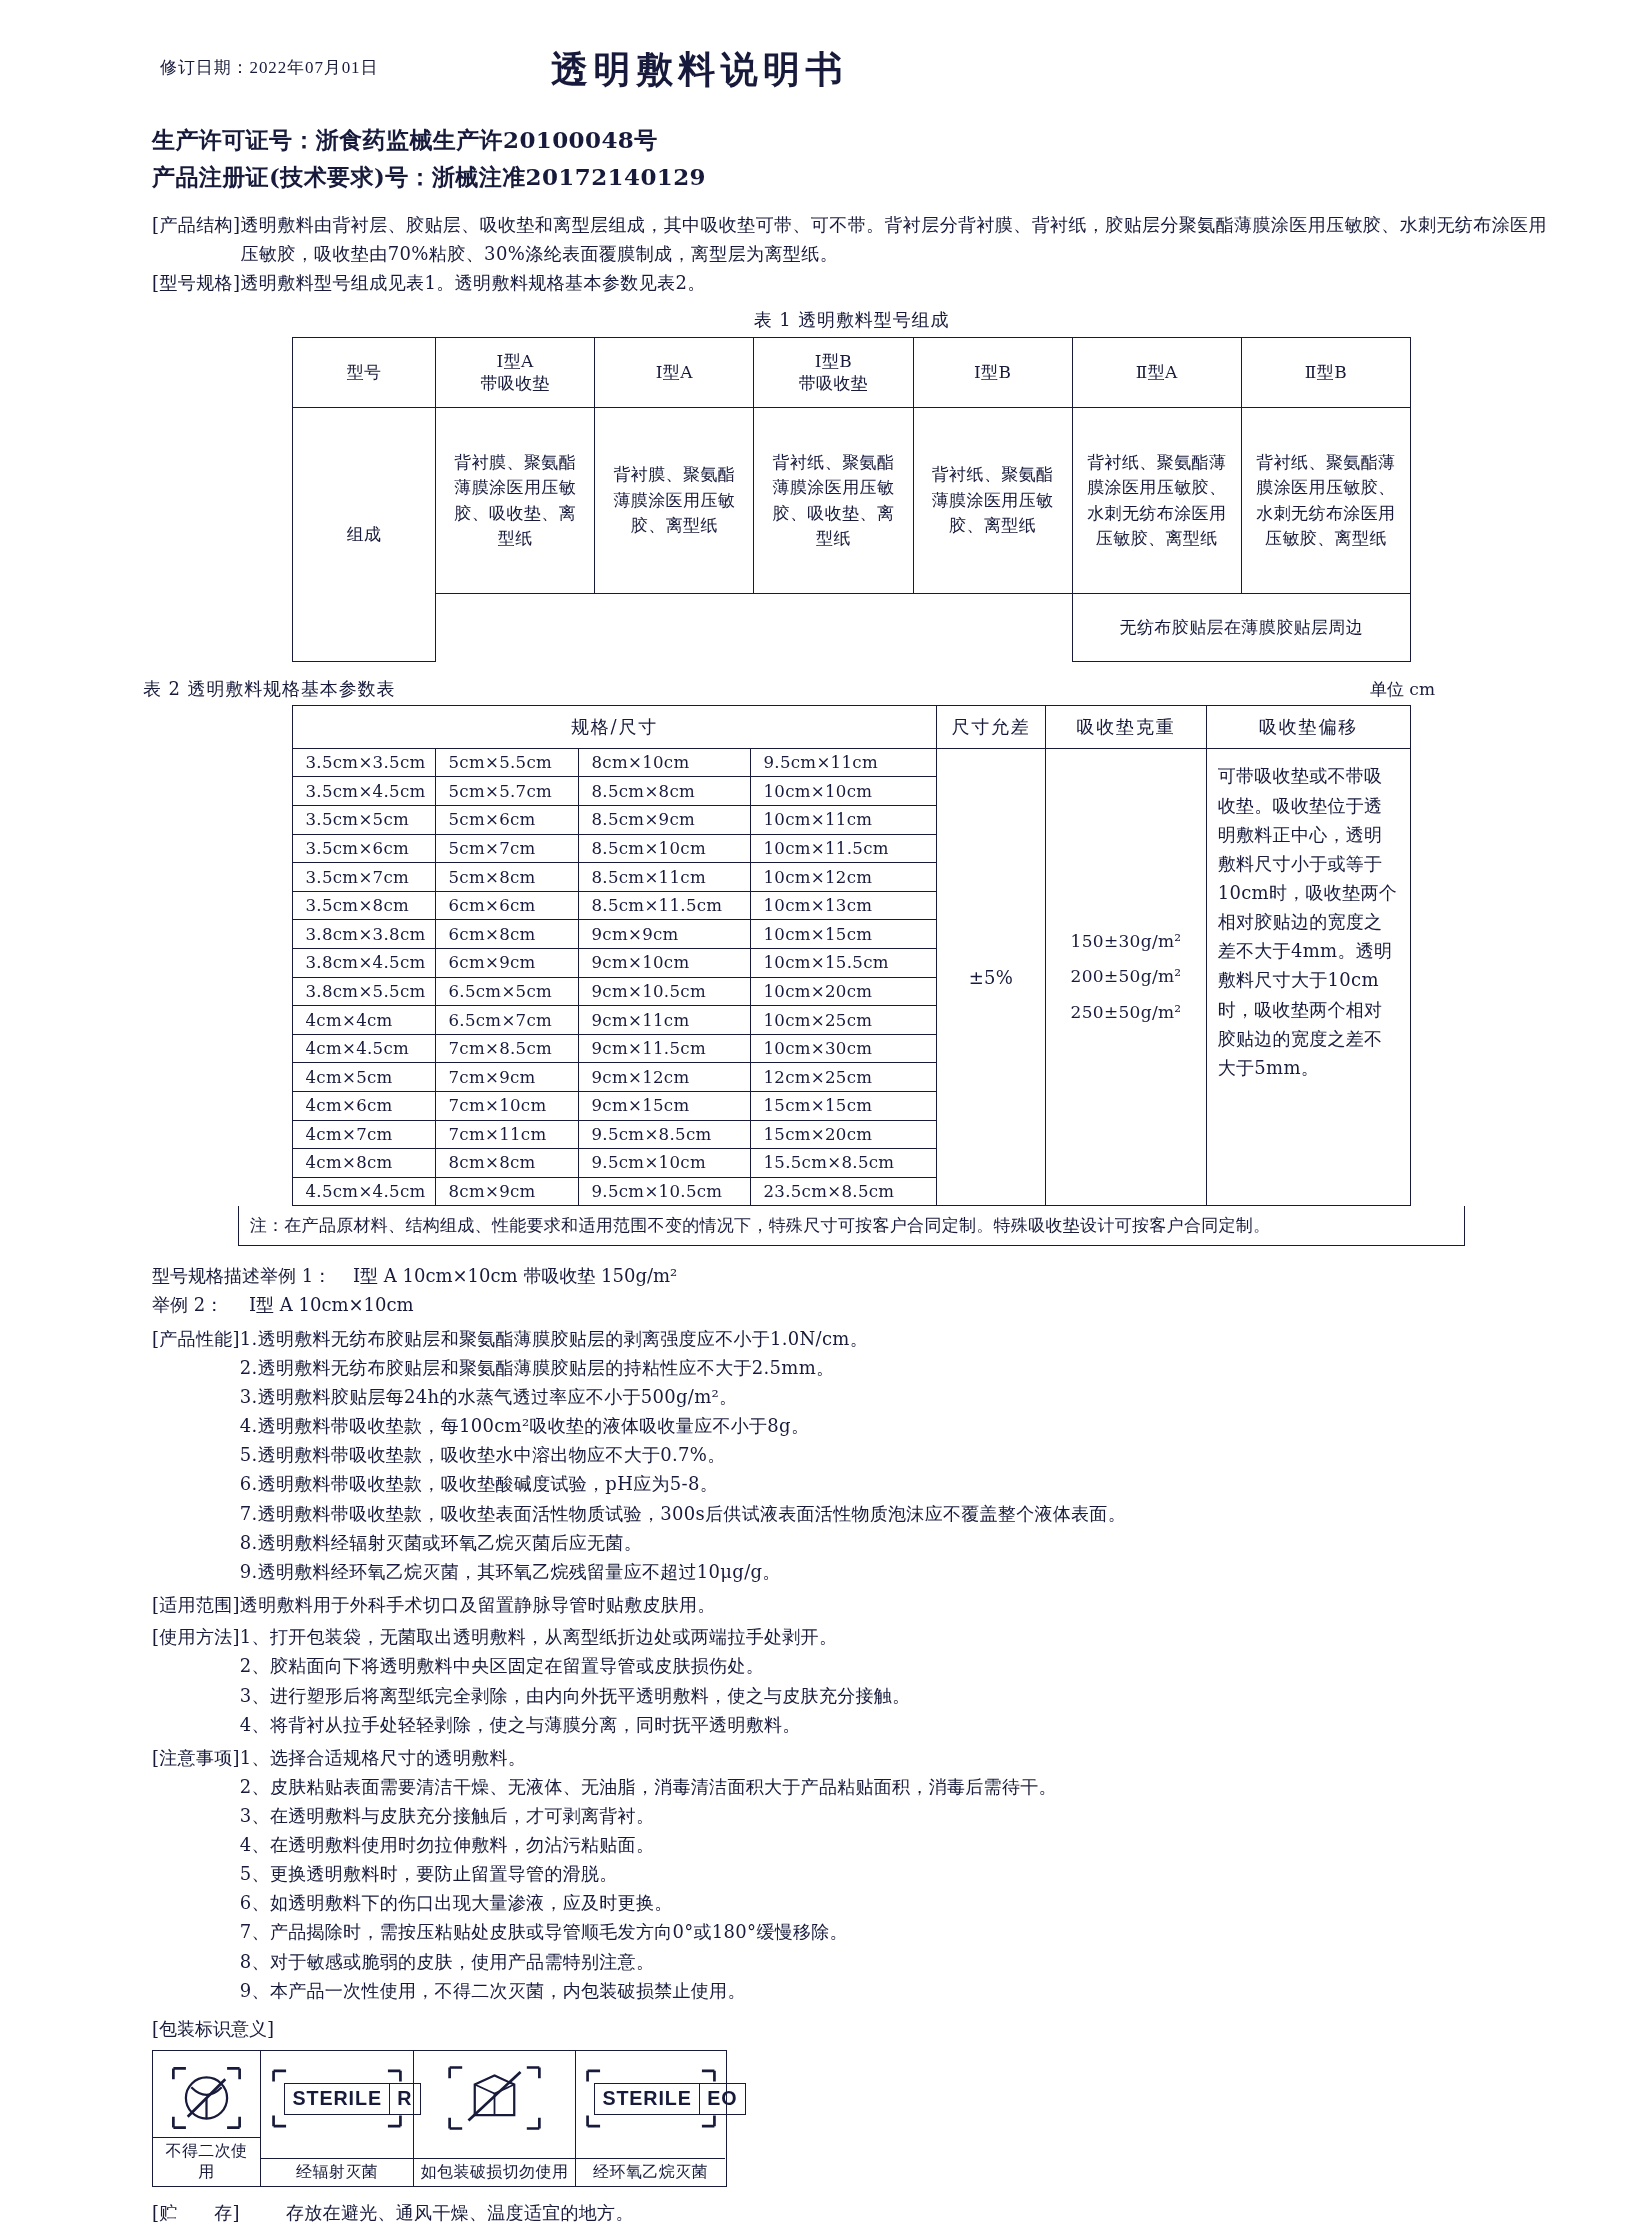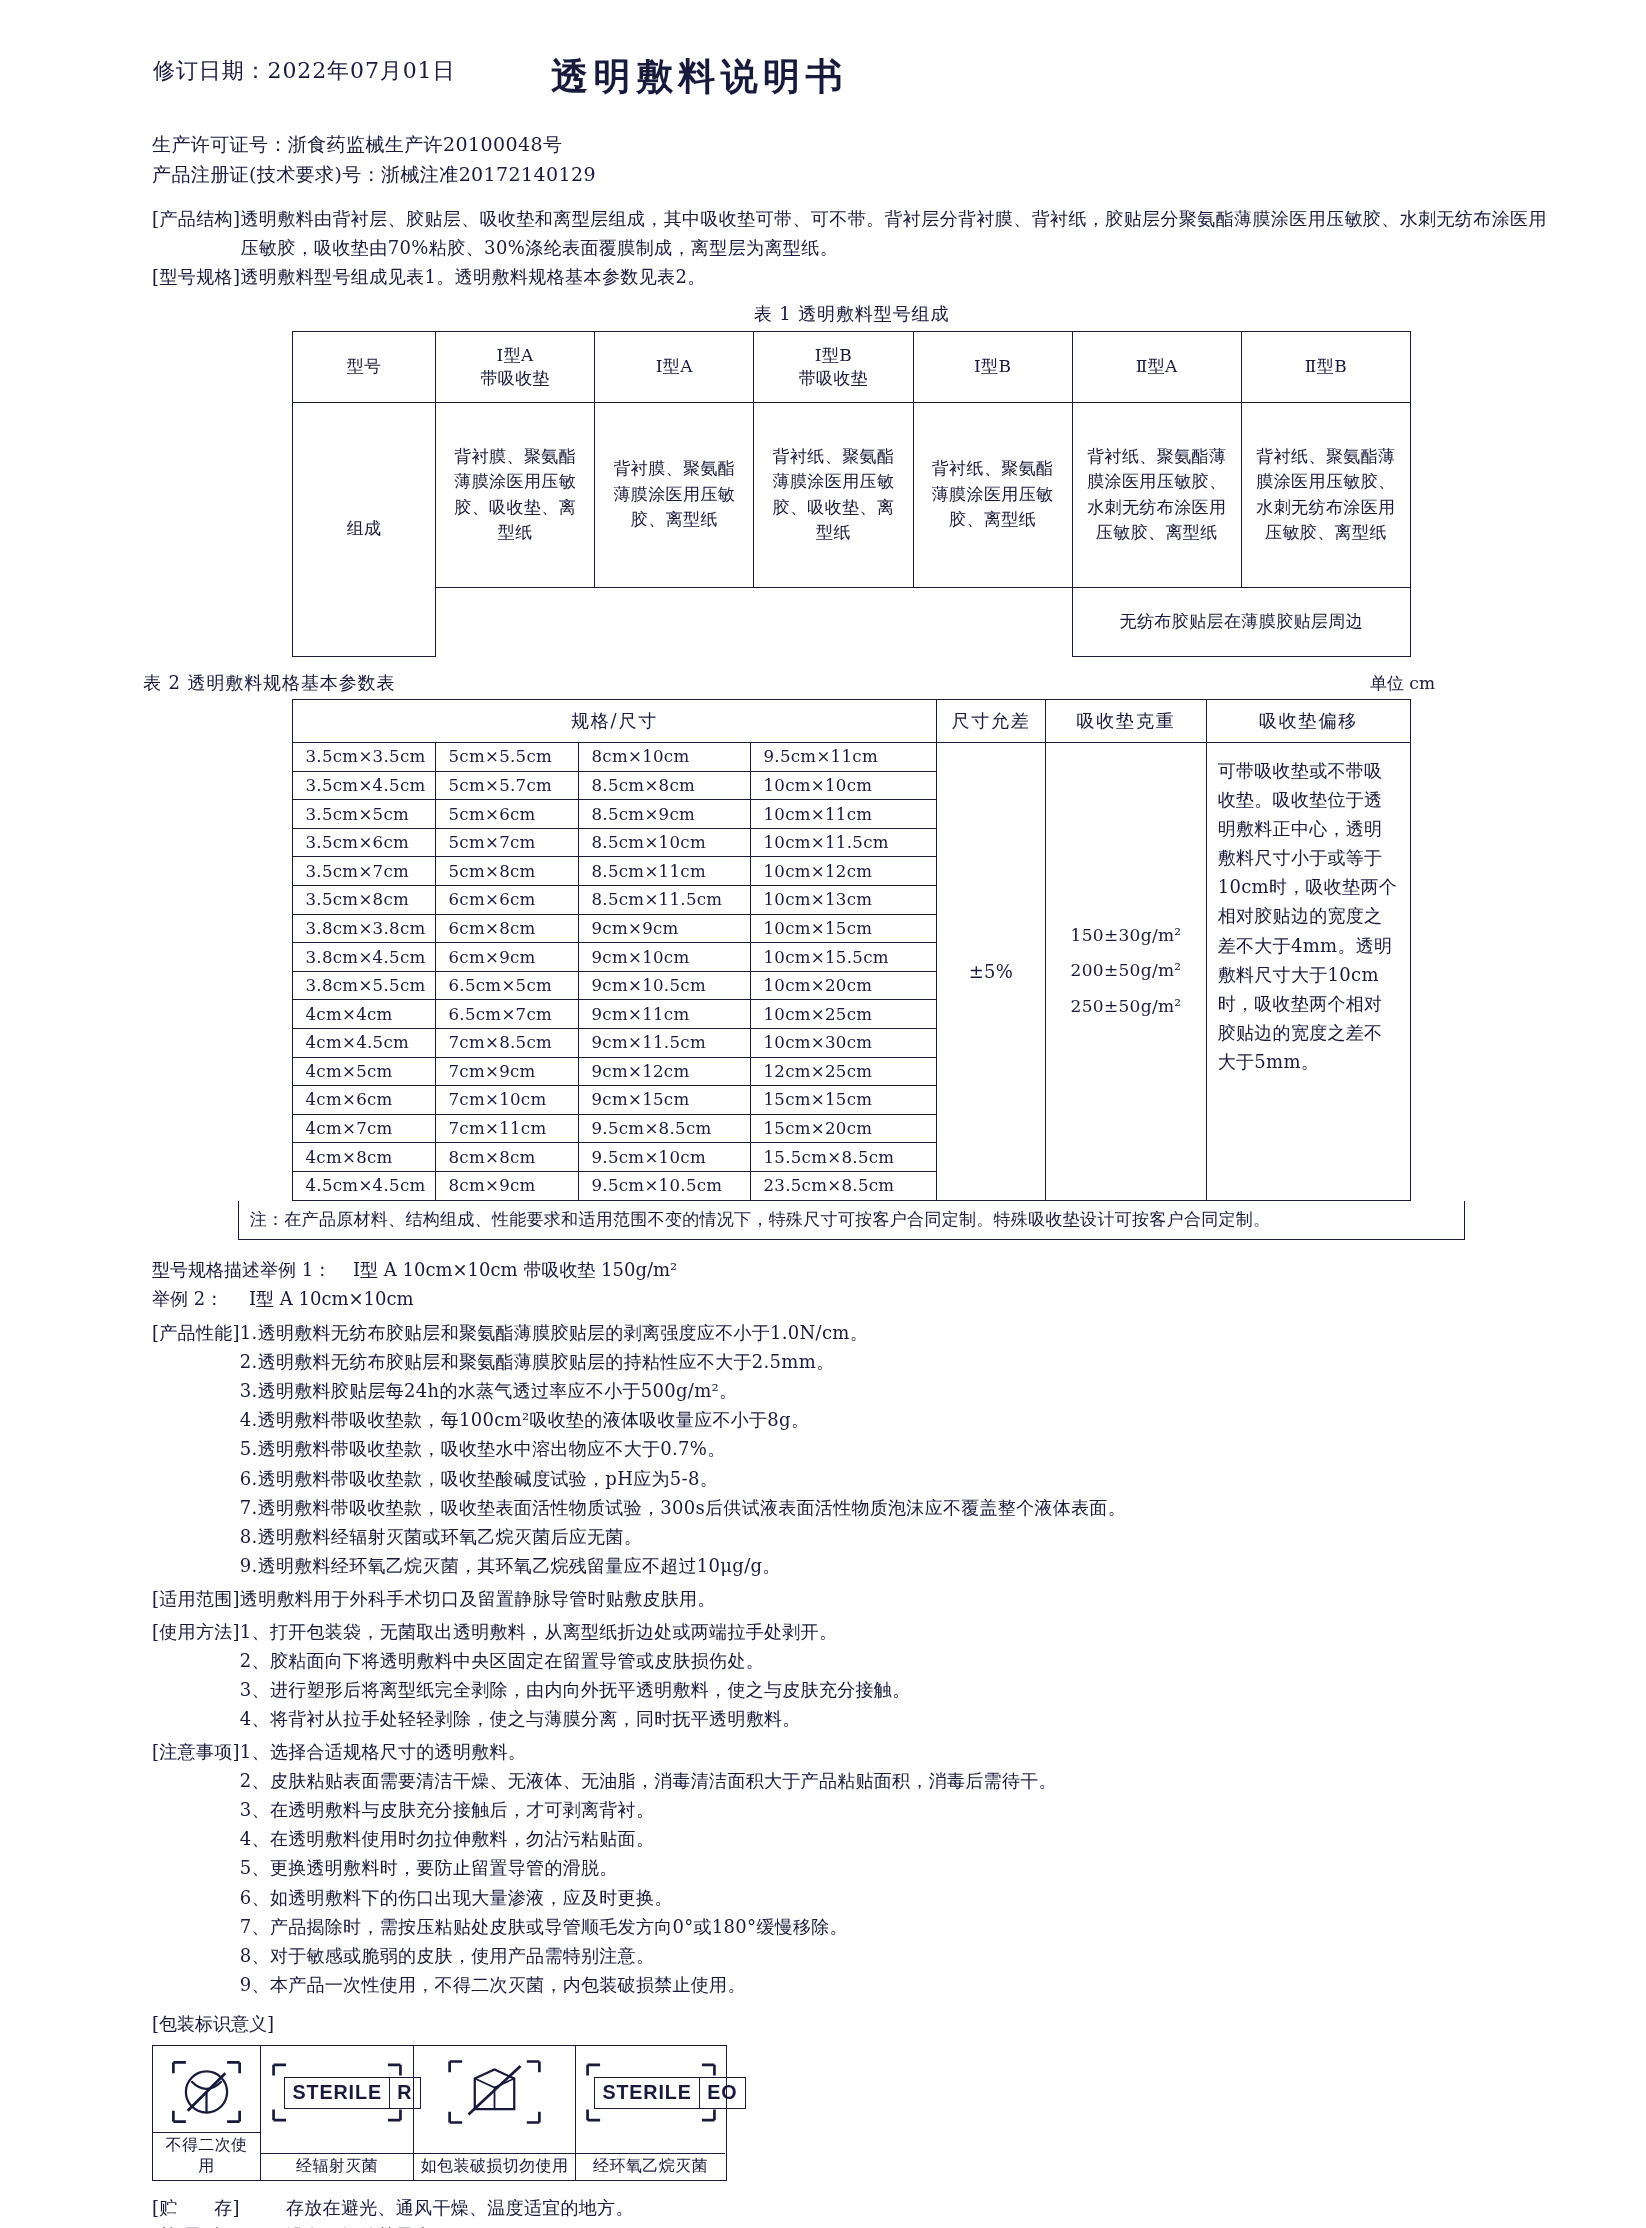--- a/index.html
+++ b/index.html
@@ -9,37 +9,39 @@
     color:#171a3a;
   }
   .page{
     width:1646px;
     min-height:2228px;
     box-sizing:border-box;
     padding:56px 86px 36px 143px;
     position:relative;
   }
   .rev-date{
-    font-size:22px;
+    font-size:17px;
     letter-spacing:0.9px;
-    margin:0 0 0 10px;
+    margin:0 0 0 17px;
+    font-family:Liberation Serif, serif;
   }
   .doc-title{
     text-align:center;
     font-size:37px;
     font-weight:bold;
     letter-spacing:5.4px;
     margin:-34px 0 0 0;
     padding-right:304px;
   }
   .lic-block{
     margin:27px 0 0 9px;
-    font-size:19px;
+    font-size:23px;
     line-height:1.6;
     letter-spacing:0.4px;
+    font-weight:bold;
   }
   .para{
     font-size:18px;
     line-height:1.62;
     letter-spacing:0.4px;
     margin:14.3px 0 0 9px;
   }
   .para .lbl{white-space:nowrap;}
   .tbl-cap{
     text-align:center;

